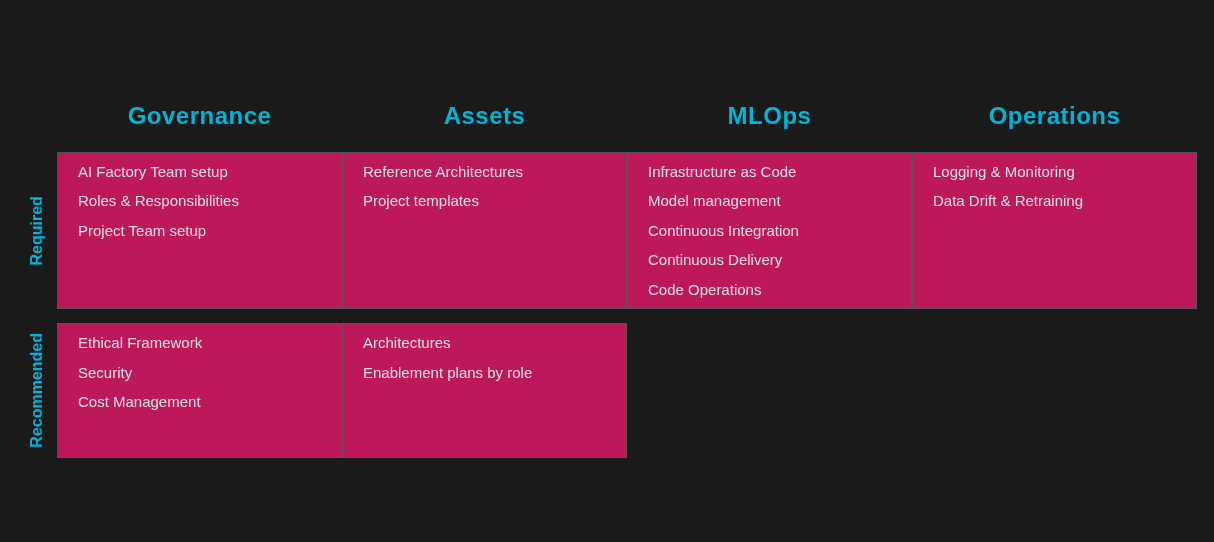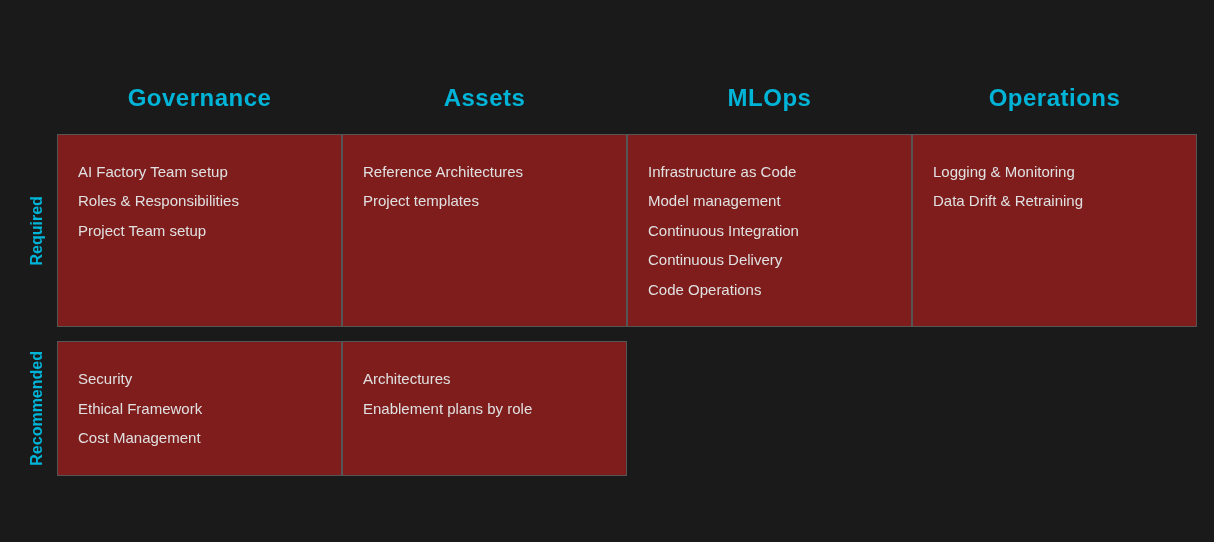--- a/index.html
+++ b/index.html
@@ -52,22 +52,22 @@
       transform: rotate(180deg);
       font-size: 16px;
       font-weight: 700;
       color: #00b4d8;
       padding: 10px 4px;
       background-color: #1a1a1a;
     }
 
     
     .content-cell {
-      background-color: #7f1d1d;
-      padding: 22px 20px;
+      background-color: #be185d;
+      padding: 4px 20px;
       vertical-align: top;
       border: 1px solid #555;
     }
 
     .content-cell ul {
       list-style: none;
       padding: 0;
       margin: 0;
     }
 
@@ -150,22 +150,22 @@
     <div class="separator-spacer"></div>
     <div class="separator-cell"></div>
     <div class="separator-cell"></div>
     <div class="separator-cell"></div>
     <div class="separator-cell"></div>
 
     <div class="row-label recommended-label">Recommended</div>
 
     <div class="content-cell">
       <ul>
+          <li>Ethical Framework</li>
           <li>Security</li>
-          <li>Ethical Framework</li>
           <li>Cost Management</li>
         </ul>
     </div>
 
 
 
     <div class="content-cell">
       <ul>
           <li>Architectures</li>
           <li>Enablement plans by role</li>

